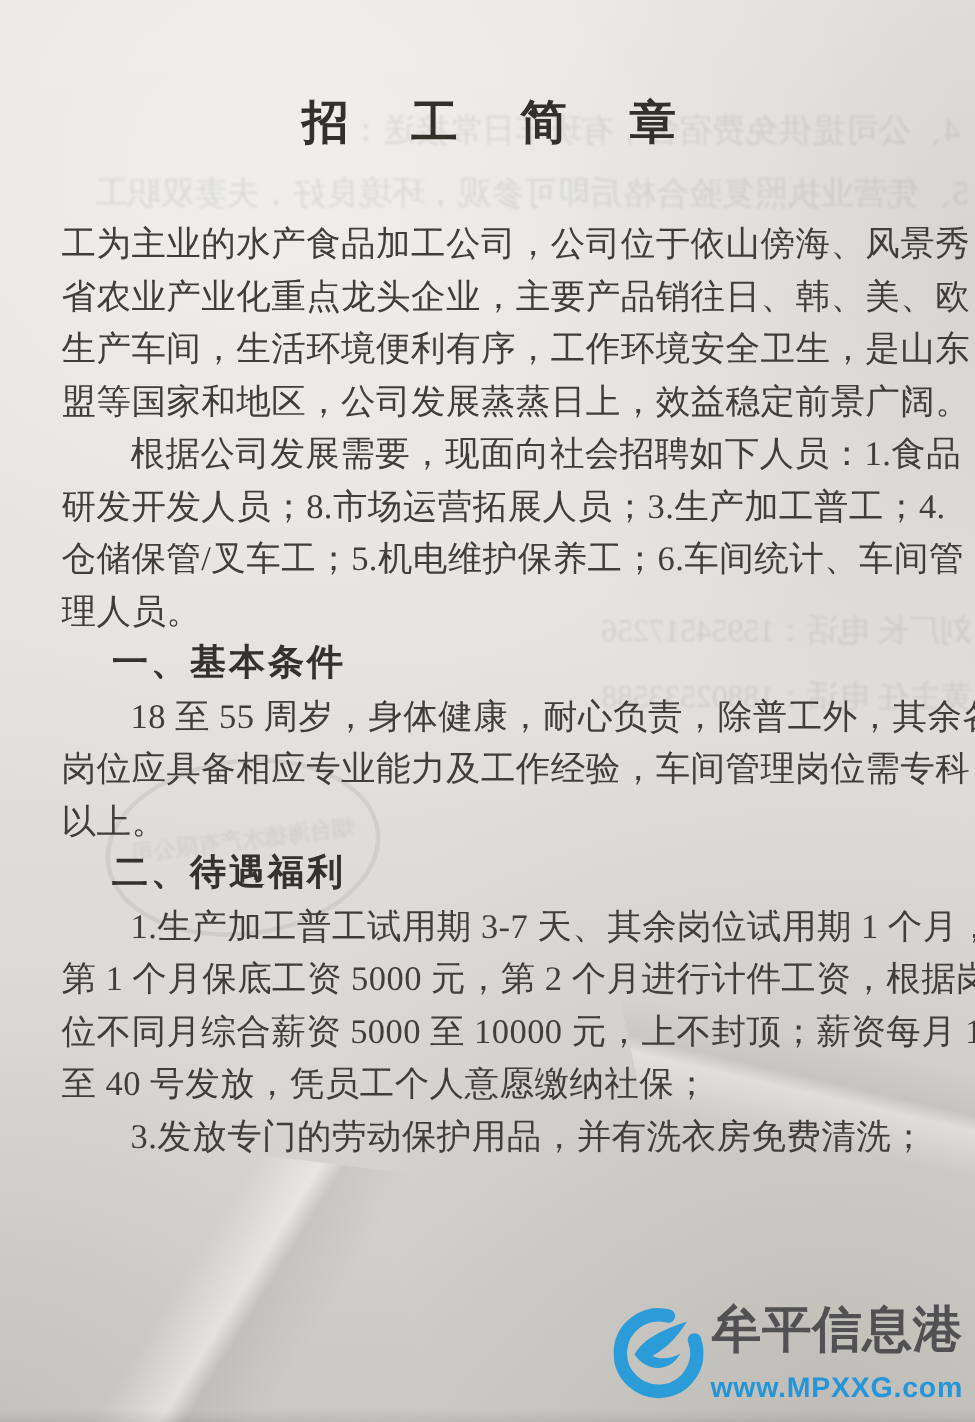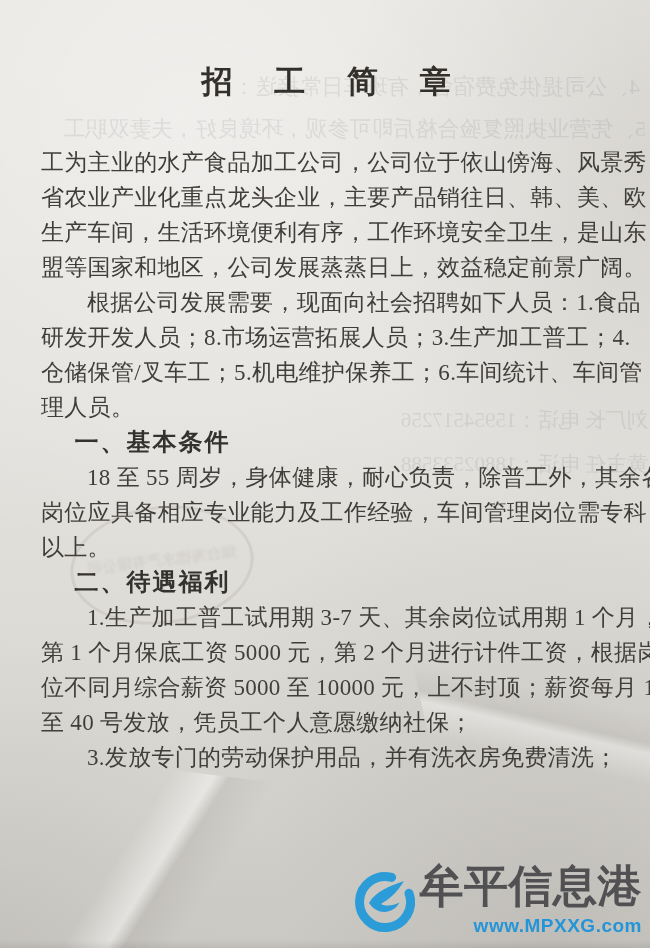--- a/index.html
+++ b/index.html
@@ -97,21 +97,21 @@
   }
   
   .watermark {
     position: absolute; right: 8px; bottom: 12px;
     display: flex; align-items: center;
   }
   .wm-icon { width: 60px; height: 62px; margin-right: 5px; flex: none; }
   .wm-text { display: flex; flex-direction: column; align-items: flex-end; }
   .wm-name {
     font-family: "Liberation Sans", "DejaVu Sans", sans-serif;
-    font-weight: bold; font-size: 44px; line-height: 36px;
+    font-weight: bold; font-size: 33px; line-height: 36px;
     color: #515153; letter-spacing: 0.5px;
   }
   .wm-url {
     font-family: "Liberation Sans", "DejaVu Sans", sans-serif;
     font-weight: bold; font-size: 19px; line-height: 21px;
     color: #2495d8; letter-spacing: 0.5px;
     margin-top: 11px;
   }
 </style>
 </head>

